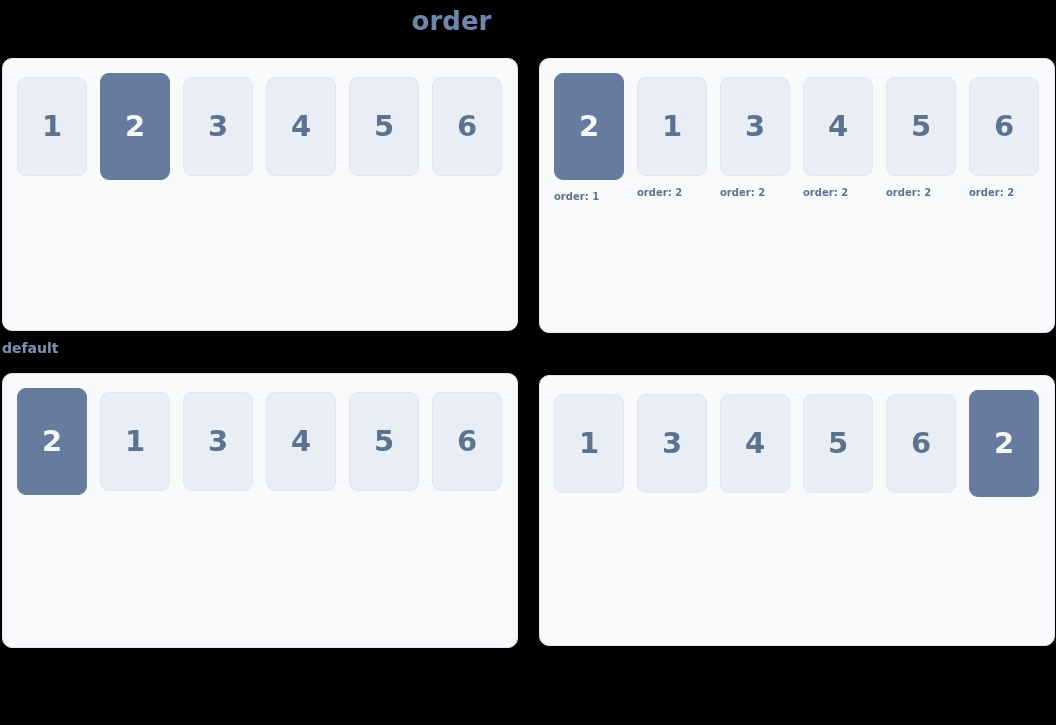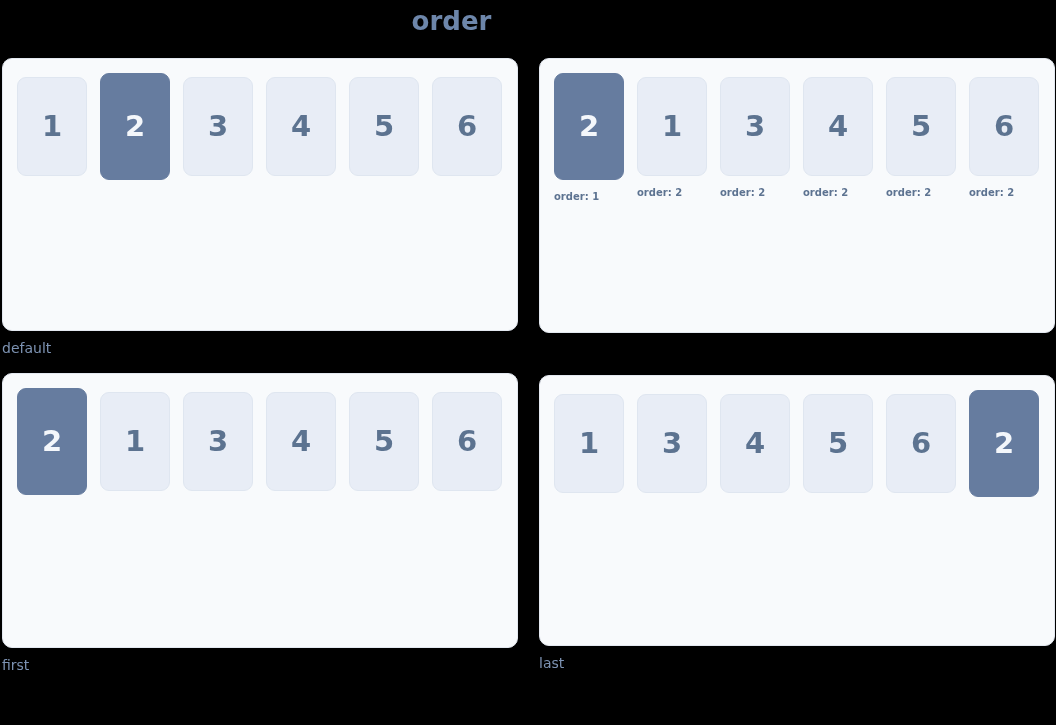--- a/index.html
+++ b/index.html
@@ -107,21 +107,21 @@
     font-size: 10px;
     font-weight: bold;
     color: #5d7391;
     line-height: 14px;
     white-space: nowrap;
   }
 
   .panel-label {
     margin-top: 8px;
     font-size: 14px;
-    font-weight: normal;
+    font-weight: bold;
     color: #7d93b3;
     line-height: 18px;
     white-space: nowrap;
   }
 </style>
 </head>
 <body>
 
 <div class="page-title">order</div>
 
@@ -199,21 +199,20 @@
             <div class="box">4</div>
           </div>
           <div class="item-wrap">
             <div class="box">5</div>
           </div>
           <div class="item-wrap">
             <div class="box">6</div>
           </div>
         </div>
     </div>
-    <div class="panel-label">first</div>
   </div>
 
   <div class="demo-cell c-3">
     <div class="panel">
       <div class="flex-row">
           <div class="item-wrap">
             <div class="box">1</div>
           </div>
           <div class="item-wrap">
             <div class="box">3</div>
@@ -225,15 +224,14 @@
             <div class="box">5</div>
           </div>
           <div class="item-wrap">
             <div class="box">6</div>
           </div>
           <div class="item-wrap">
             <div class="box highlight">2</div>
           </div>
         </div>
     </div>
-    <div class="panel-label">last</div>
   </div>
 </div>
 
 </body></html>

